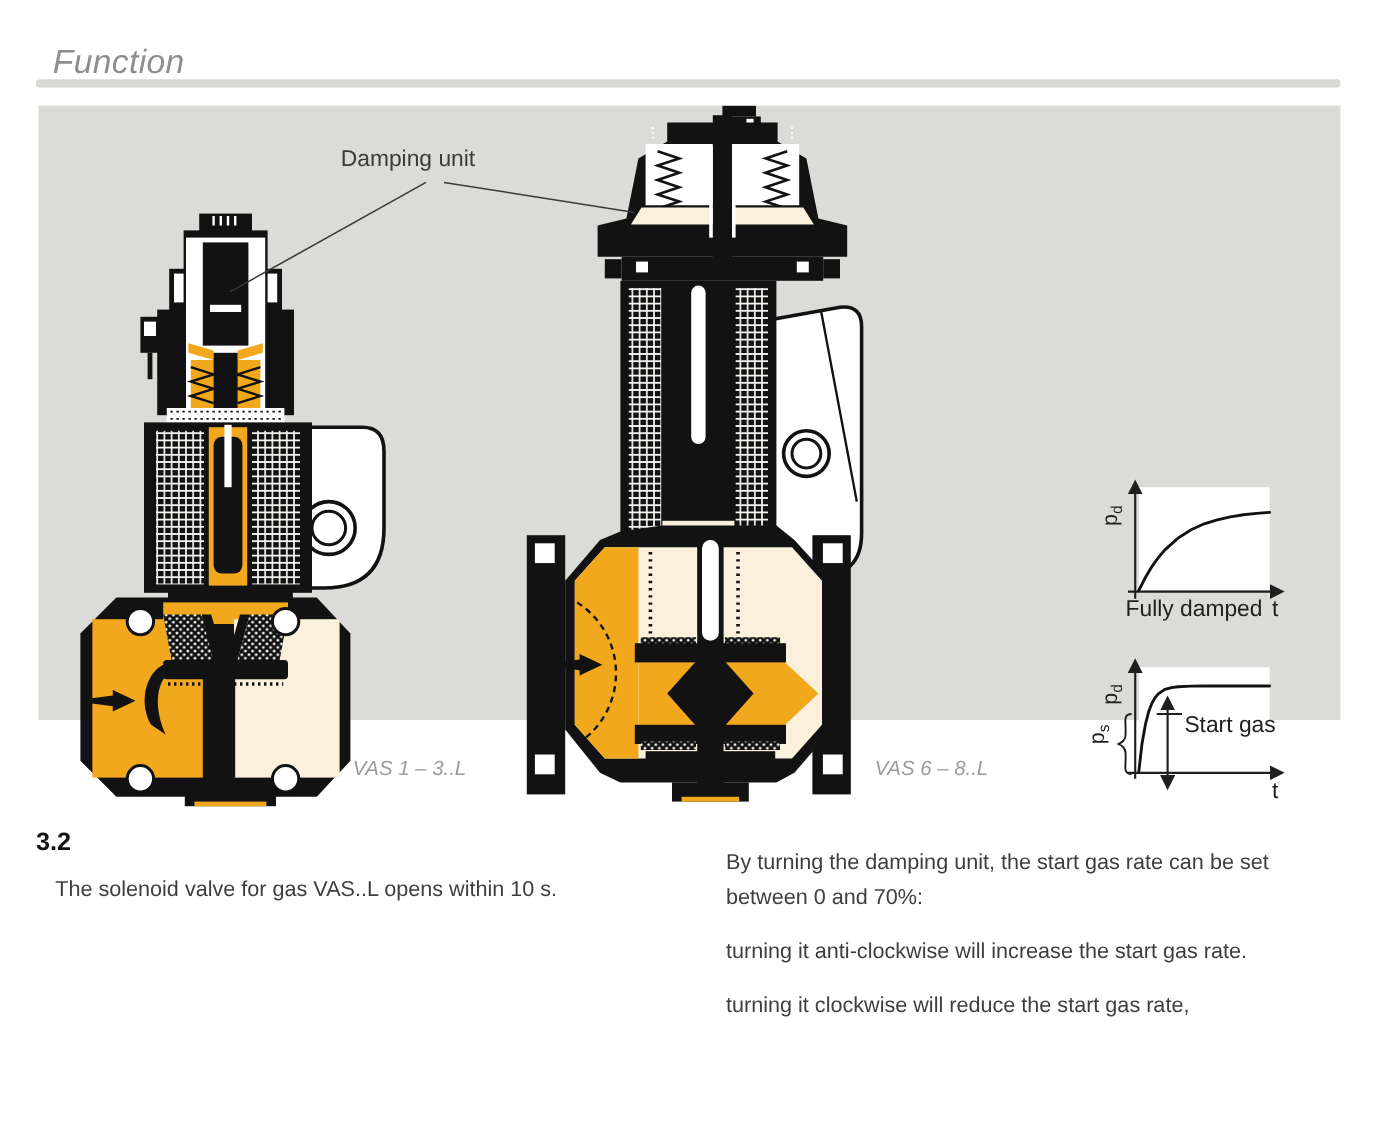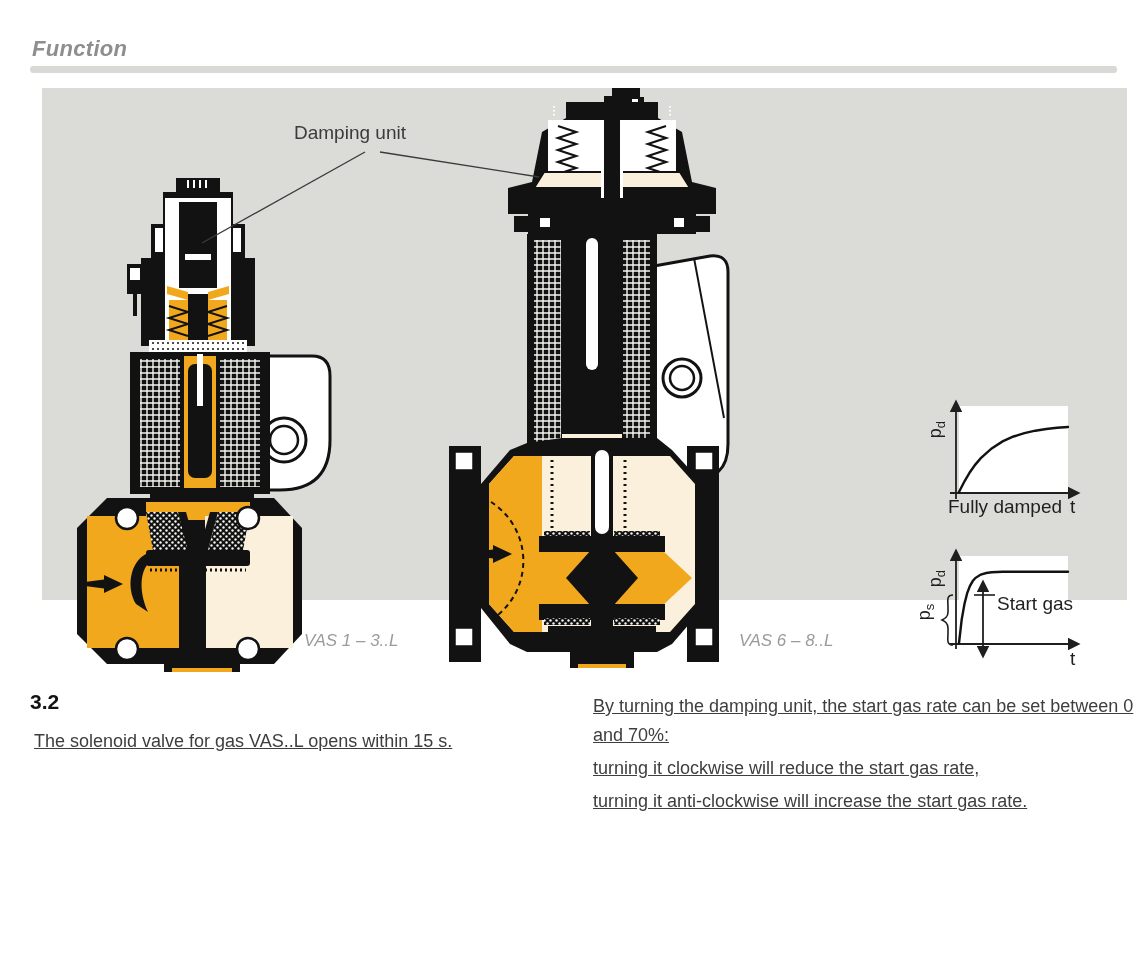--- a/index.html
+++ b/index.html
@@ -1,35 +1,35 @@
 <!DOCTYPE html>
 <html><head>
 <meta charset="utf-8">
 <style>
   html,body{margin:0;padding:0;background:#fff;}
   .page{position:relative;width:1144px;height:957px;background:#ffffff;overflow:hidden;
         font-family:"Liberation Sans",sans-serif;}
-  .fn-title{position:absolute;left:32px;top:36px;font-size:22px;font-style:italic;
-        font-weight:700;color:#8e8e8c;letter-spacing:.3px;}
+  .fn-title{position:absolute;left:44px;top:36px;font-size:28px;font-style:italic;
+        font-weight:400;color:#8e8e8c;letter-spacing:.3px;}
   .fn-rule{position:absolute;left:30px;top:66px;width:1087px;height:7px;background:#d9d9d6;border-radius:3px;}
-  .panel{position:absolute;left:42px;top:88px;width:1085px;height:512px;background:#dbdbd8;}
+  .panel{position:absolute;left:32px;top:88px;width:1085px;height:512px;background:#dbdbd8;}
   .figure-svg{position:absolute;left:0;top:0;width:1085px;height:584px;display:block;}
   .damping-label{position:absolute;left:252px;top:34px;font-size:19px;color:#3b3b3b;}
   .vas-label{position:absolute;font-size:17px;font-style:italic;color:#9b9b99;white-space:nowrap;}
   .vas-left{left:262px;top:543px;}
   .vas-right{left:697px;top:543px;}
   .chart{position:absolute;}
   #chartA{left:875px;top:307px;width:200px;height:130px;}
   #chartB{left:875px;top:450px;width:200px;height:132px;}
   .chart text{font-family:"Liberation Sans",sans-serif;fill:#1f1f1f;}
   .col-left{position:absolute;left:30px;top:688px;width:548px;}
   .col-right{position:absolute;left:589px;top:688px;width:556px;}
   .heading{display:flex;font-size:21px;font-weight:700;color:#121212;line-height:27px;}
   .heading .num{width:48px;flex:0 0 48px;}
-  .body-p{font-size:18px;line-height:29px;color:#3e3e3e;margin:4px;text-decoration:underline;}
+  .body-p{font-size:18px;line-height:29px;color:#3e3e3e;margin:16px;}
   .col-left .p1{margin-top:12px;}
   .col-left .p2{margin-top:6px;}
 </style>
 </head>
 <body>
 
 <div class="page">
 
   <div class="fn-title">Function</div>
   <div class="fn-rule"></div>
@@ -245,22 +245,22 @@
       <text transform="rotate(-90 13 74)" x="13" y="74" font-size="18" text-anchor="middle"><tspan>p</tspan><tspan dy="4" font-size="13">s</tspan></text>
       <text x="80" y="72" font-size="19" fill="#1f1f1f">Start gas</text>
       <text x="153" y="127" font-size="19" fill="#3b3b3b">t</text>
     </svg>
   </div>
 
   <div class="col-left">
     <div class="heading">
       <span class="num">3.2</span>
     </div>
-    <p class="body-p p1">The solenoid valve for gas VAS..L opens within 15 s.</p>
+    <p class="body-p p1">The solenoid valve for gas VAS..L opens within 10 s.</p>
   </div>
 
   <div class="col-right">
     <div class="body-p">By turning the damping unit, the start gas rate can be set between 0 and 70%:</div>
+    <div class="body-p">turning it anti-clockwise will increase the start gas rate.</div>
     <div class="body-p">turning it clockwise will reduce the start gas rate,</div>
-    <div class="body-p">turning it anti-clockwise will increase the start gas rate.</div>
   </div>
 
 </div>
 
 </body></html>

